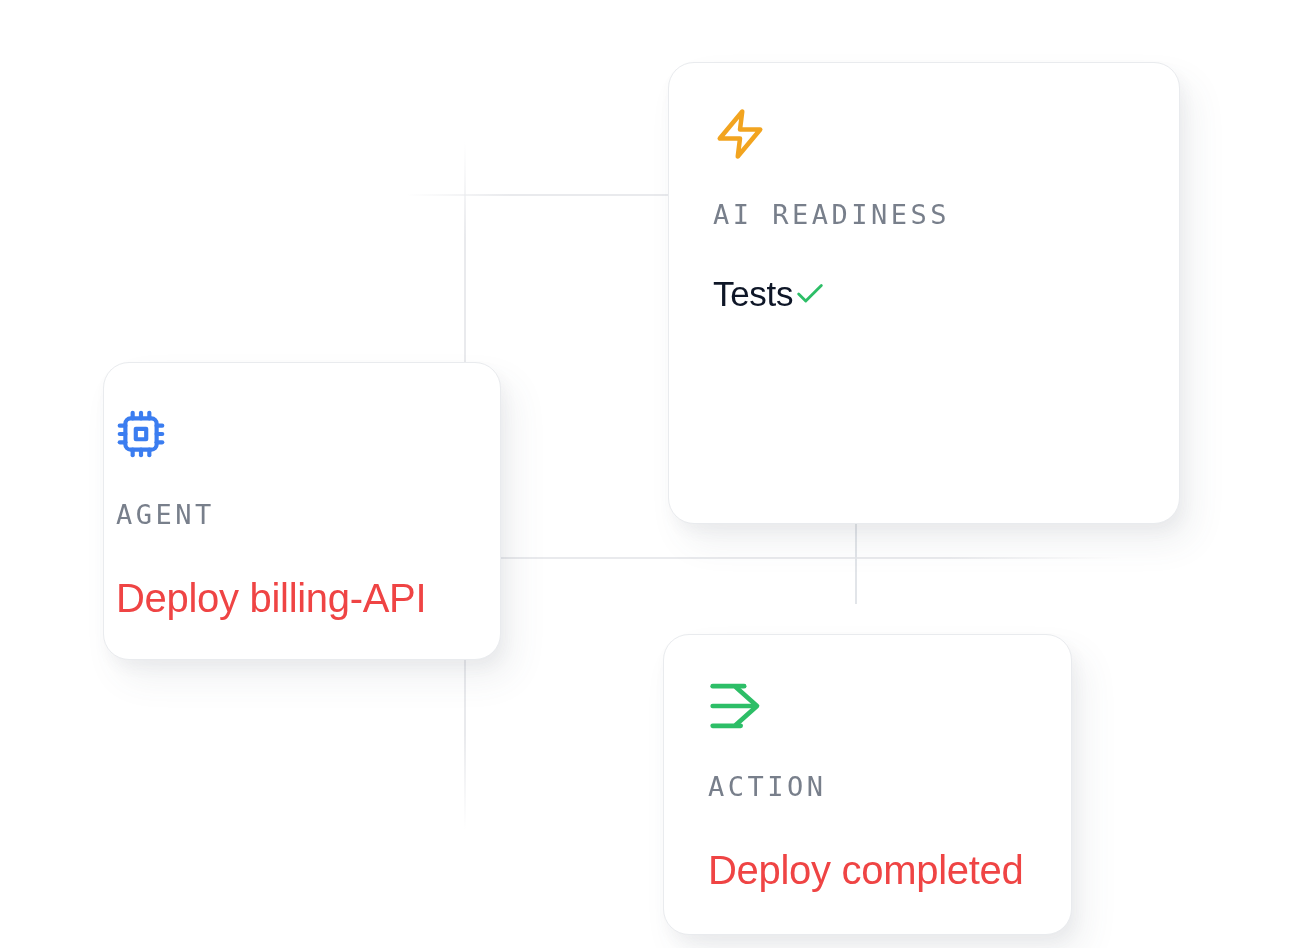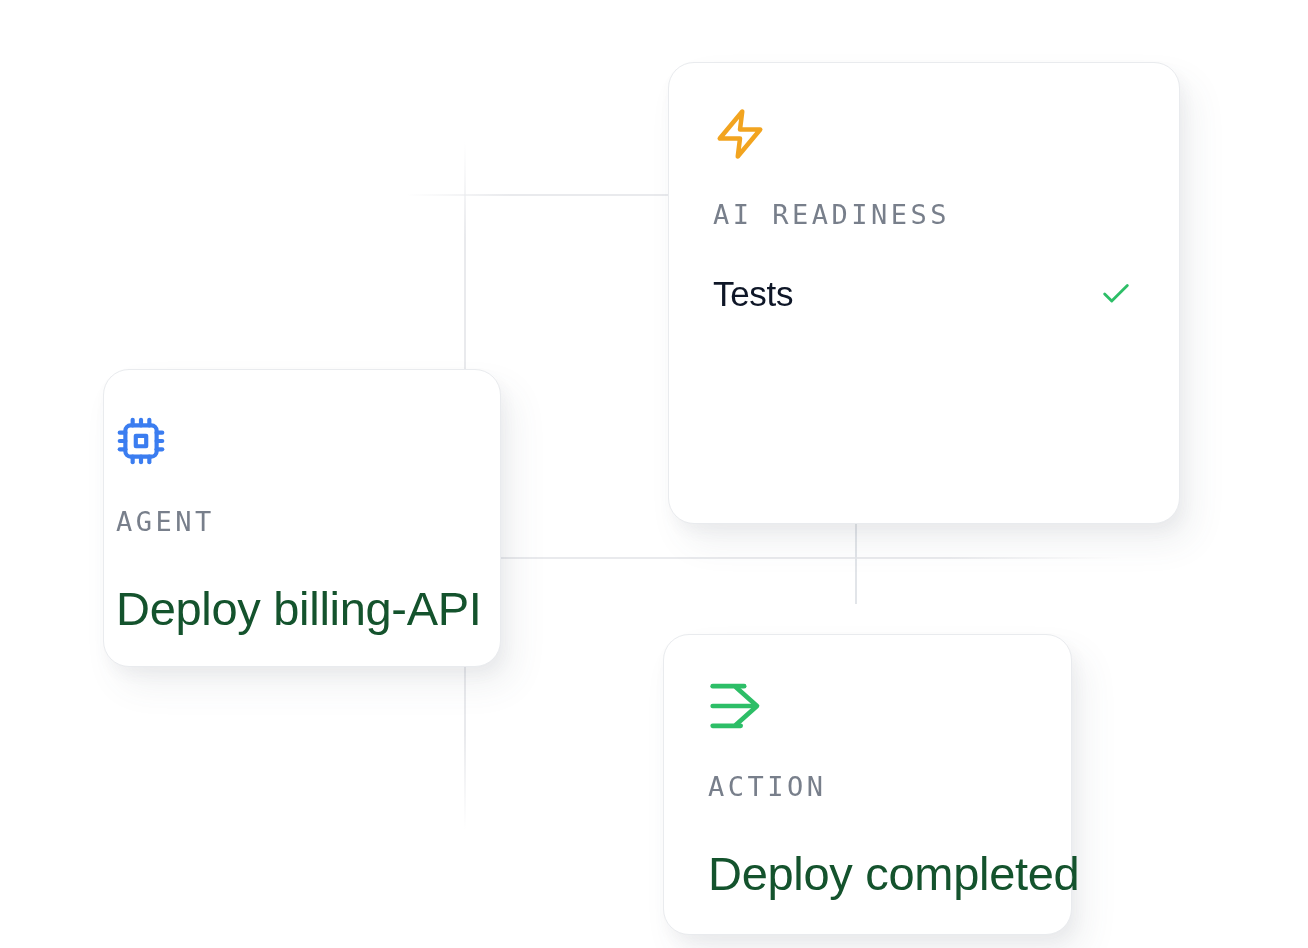--- a/index.html
+++ b/index.html
@@ -31,42 +31,42 @@
   
   .card{
     position:absolute;z-index:2;box-sizing:border-box;
     background:#ffffff;
     border:1.5px solid #e9ebee;
     border-radius:26px;
     box-shadow:14px 20px 34px rgba(71,85,105,0.08), 4px 8px 14px rgba(71,85,105,0.05);
     padding:44px 46px 0 44px;
     margin-top:32px;
   }
-  #card-agent{left:103px;top:337px;width:398px;height:298px;padding-left:12px;}
+  #card-agent{left:103px;top:330px;width:398px;height:298px;padding-left:12px;}
   #card-readiness{left:668px;top:30px;width:512px;height:462px;}
   #card-action{left:663px;top:602px;width:409px;height:301px;}
 
   .card-icon{height:54px;display:flex;align-items:center;}
   .card-label{
     margin-top:40px;
     font-family:"DejaVu Sans Mono", monospace;
     font-size:27px;line-height:1;
     letter-spacing:3.5px;
     color:#787f8b;
     white-space:nowrap;
   }
   .card-title{
     margin-top:48px;
-    font-size:47px;line-height:1.1;
+    font-size:40px;line-height:1.1;
     font-weight:500;
-    color:#14532d;
+    color:#ef4444;
     letter-spacing:-0.3px;
     white-space:nowrap;
   }
-  .check-list{margin-top:46px;display:flex;flex-direction:column;gap:42px;}
+  .check-list{margin-top:46px;display:flex;flex-direction:row;gap:42px;}
   .check-row{
     display:flex;justify-content:space-between;align-items:center;
     font-size:35px;line-height:40px;font-weight:500;
     color:#0e1627;letter-spacing:-0.3px;
   }
   .check-row .check-icon{display:flex;align-items:center;}
   svg{display:block;}
 </style>
 </head>
 <body>

